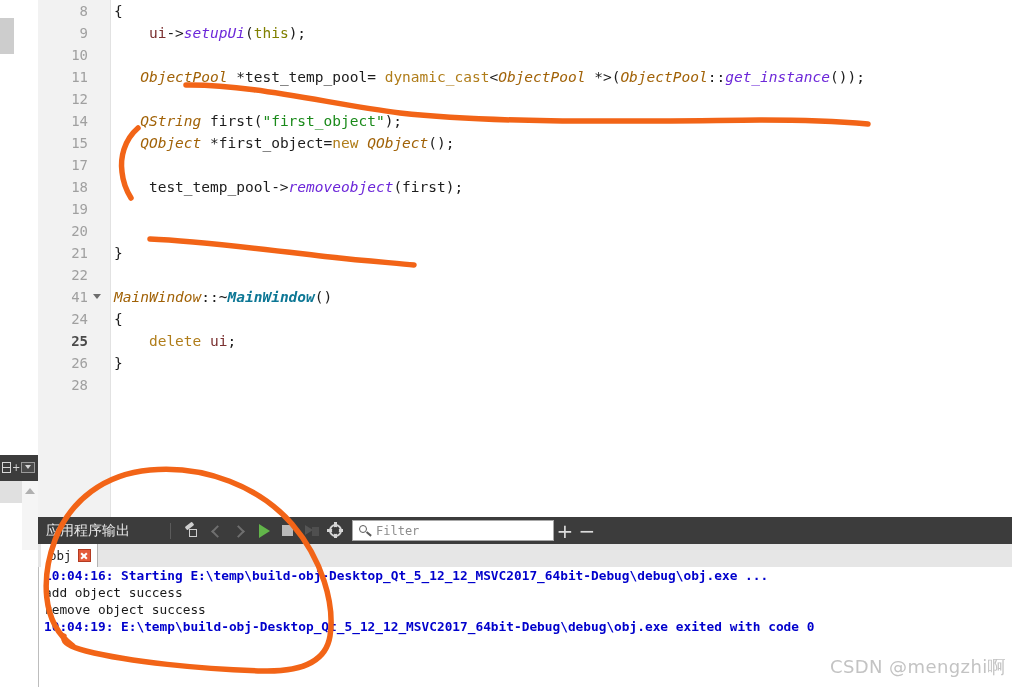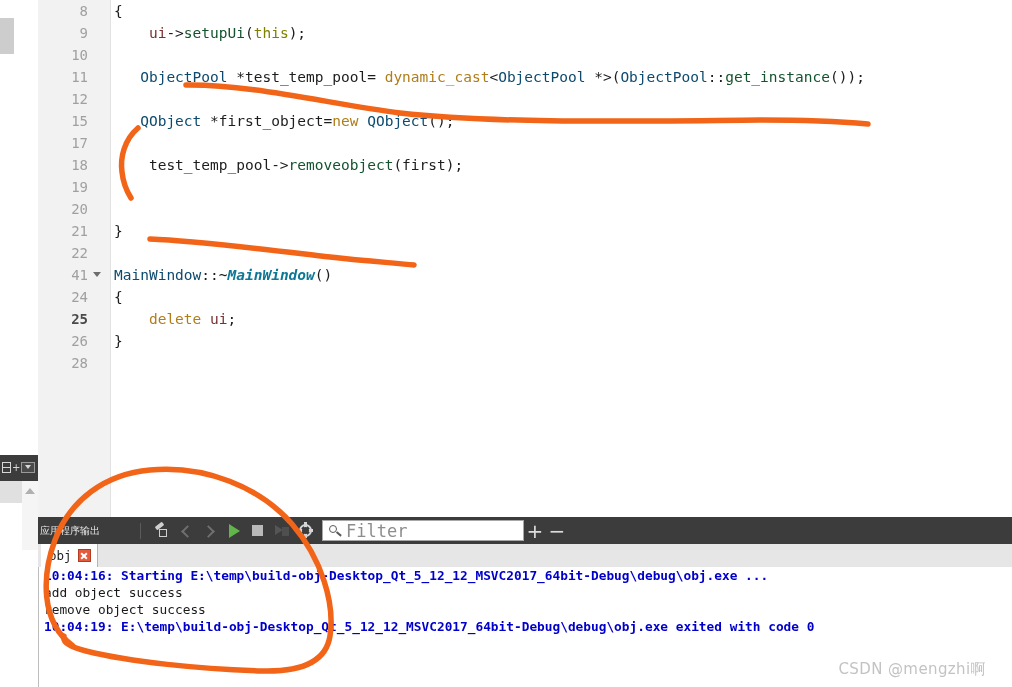--- a/index.html
+++ b/index.html
@@ -144,22 +144,22 @@
     border-top: 5px solid #6d6d6d;
   }
   .code {
     position: absolute;
     left: 76px; top: 0;
     white-space: pre;
     color: #1d1d1d;
   }
 
   
-  .t-type   { color: #0c4a6e; }
-  .t-fn     { color: #14532d; }
+  .t-type   { color: #a16207; font-style: italic; }
+  .t-fn     { color: #6d28d9; font-style: italic; }
   .t-fn-it  { color: #0d7795; font-style: italic; font-weight: bold; }
   .t-kw     { color: #b07d1a; }
   .t-kw2    { color: #808000; }
   .t-str    { color: #1a8a1a; }
   .t-var    { color: #7a3030; }
   .t-it     { font-style: italic; }
   .t-plain  { color: #1d1d1d; }
   .t-op     { color: #1d1d1d; }
 
   
@@ -173,22 +173,22 @@
     position: absolute;
     left: 0; top: 0;
     width: 974px; height: 27px;
     background: #3c3c3c;
     display: flex;
     align-items: center;
   }
   .out-title {
     color: #e8e8e8;
     font-family: "DejaVu Sans", sans-serif;
-    font-size: 10px;
-    margin-left: 2px;
+    font-size: 14px;
+    margin-left: 8px;
     white-space: nowrap;
   }
   .hdr-sep {
     width: 1px; height: 16px;
     background: #5b5b5b;
     margin: 0 9px 0 40px;
   }
   .tb-btn {
     position: relative;
     width: 23px; height: 23px;
@@ -290,21 +290,21 @@
     box-sizing: border-box;
   }
   .ic-search-h {
     position: absolute; left: 9px; top: 10px;
     width: 6px; height: 1.5px;
     background: #5a5a5a;
     transform: rotate(40deg);
   }
   .filter-ph {
     color: #8d8d8d;
-    font-size: 17px;
+    font-size: 12px;
     font-family: "DejaVu Sans Mono", monospace;
     margin-left: 3px;
   }
   .plus-minus {
     color: #dcdcdc;
     font-size: 20px;
     font-family: "DejaVu Sans", sans-serif;
     line-height: 20px;
     width: 22px;
     text-align: center;
@@ -366,23 +366,23 @@
     font-size: 12.8px;
     white-space: pre;
     padding-left: 5px;
   }
   .out-line.sys   { color: #0000cc; font-weight: bold; }
   .out-line.plain { color: #1a1a1a; }
 
   
   .watermark {
     position: absolute;
-    right: 26px; bottom: 8px;
+    right: 6px; bottom: 8px;
     color: #c3c3c3;
-    font-size: 15px;
+    font-size: 18px;
     font-family: "DejaVu Sans", sans-serif;
     letter-spacing: 0.4px;
   }
 
   
   .annot {
     position: absolute;
     left: 0; top: 0;
     width: 1012px; height: 687px;
     pointer-events: none;
@@ -432,20 +432,24 @@
         </div>
         <div class="row">
           <span class="lineno">11</span>
           <span class="code"><span class="t-plain">   </span><span class="t-type">ObjectPool</span><span class="t-plain"> *test_temp_pool= </span><span class="t-kw">dynamic_cast</span><span class="t-plain">&lt;</span><span class="t-type">ObjectPool</span><span class="t-plain"> *&gt;(</span><span class="t-type">ObjectPool</span><span class="t-plain">::</span><span class="t-fn">get_instance</span><span class="t-plain">());</span></span>
         </div>
         <div class="row">
           <span class="lineno">12</span>
           <span class="code"></span>
         </div>
         <div class="row">
+          <span class="lineno">14</span>
+          <span class="code"><span class="t-plain">   </span><span class="t-type">QString</span><span class="t-plain"> first(</span><span class="t-str">"first_object"</span><span class="t-plain">);</span></span>
+        </div>
+        <div class="row">
           <span class="lineno">15</span>
           <span class="code"><span class="t-plain">   </span><span class="t-type">QObject</span><span class="t-plain"> *first_object=</span><span class="t-kw">new</span><span class="t-plain"> </span><span class="t-type">QObject</span><span class="t-plain">();</span></span>
         </div>
         <div class="row">
           <span class="lineno">17</span>
           <span class="code"></span>
         </div>
         <div class="row">
           <span class="lineno">18</span>
           <span class="code"><span class="t-plain">    test_temp_pool</span><span class="t-plain">-&gt;</span><span class="t-fn">removeobject</span><span class="t-plain">(first);</span></span>

